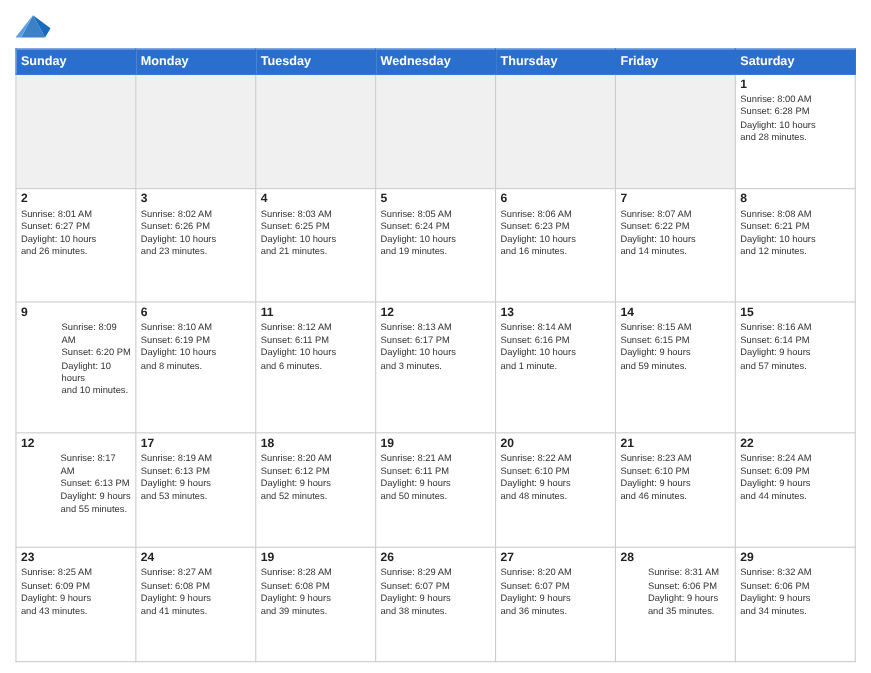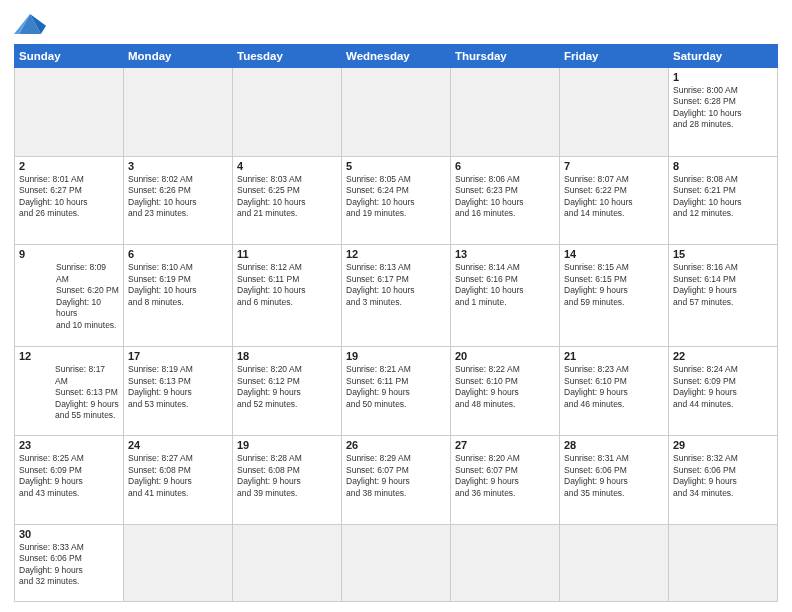--- a/index.html
+++ b/index.html
@@ -336,43 +336,28 @@
           </td>
           <td>
             <span class="day-num">27</span>
             <div class="day-info" style="white-space: pre-line;">Sunrise: 8:20 AM
 Sunset: 6:07 PM
 Daylight: 9 hours
 and 36 minutes.</div>
           </td>
           <td>
             <span class="day-num">28</span>
-            <div class="day-info" style="white-space: pre-line;">Sunrise: 8:31 AM
+            <div class="day-info" style="white-space: pre-line; margin-left: 25px;">Sunrise: 8:31 AM
 Sunset: 6:06 PM
 Daylight: 9 hours
 and 35 minutes.</div>
           </td>
           <td>
             <span class="day-num">29</span>
             <div class="day-info" style="white-space: pre-line;">Sunrise: 8:32 AM
 Sunset: 6:06 PM
 Daylight: 9 hours
 and 34 minutes.</div>
           </td>
-        </tr>
-        <tr>
-          <td class="last-row">
-            <span class="day-num">30</span>
-            <div class="day-info" style="white-space: pre-line;">Sunrise: 8:33 AM
-Sunset: 6:06 PM
-Daylight: 9 hours
-and 32 minutes.</div>
-          </td>
-          <td class="empty last-row"></td>
-          <td class="empty last-row"></td>
-          <td class="empty last-row"></td>
-          <td class="empty last-row"></td>
-          <td class="empty last-row"></td>
-          <td class="empty last-row"></td>
         </tr>
       </tbody>
   </table>
 </div>
 
 </body></html>

